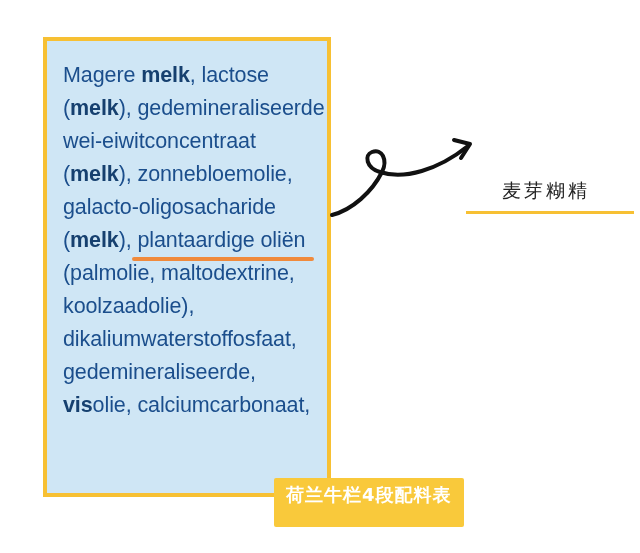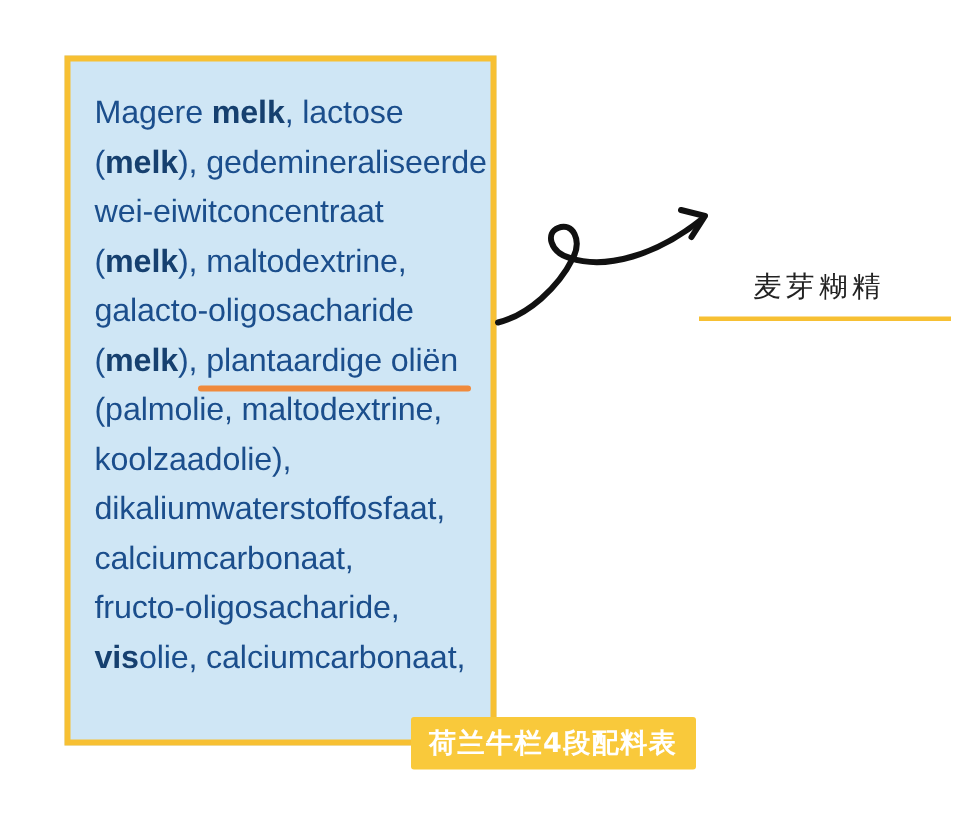--- a/index.html
+++ b/index.html
@@ -98,21 +98,21 @@
     height: 3px;
     background: #f7c033;
   }
 
   
   .caption {
     position: absolute;
     left: 274px;
     top: 478px;
     background: #f9c93b;
-    padding: 5px 12px 6px 12px;
+    padding: 5px 12px 20px 12px;
     font-family: "DejaVu Sans", sans-serif;
     font-size: 18px;
     font-weight: bold;
     color: #ffffff;
     letter-spacing: 1px;
     white-space: nowrap;
     border-radius: 2px;
   }
 </style>
 </head>
@@ -130,21 +130,21 @@
       <div class="ing-line">
         <span>(</span><b>melk</b><span>), gedemineraliseerde</span>
       </div>
 
 
       <div class="ing-line">
         <span>wei-eiwitconcentraat</span>
       </div>
 
       <div class="ing-line">
-        <span>(</span><b>melk</b><span>), maltodextrine,</span>
+        <span>(</span><b>melk</b><span>), zonnebloemolie,</span>
       </div>
 
       <div class="ing-line">
         <span>galacto-oligosacharide</span>
       </div>
 
       <div class="ing-line">
         <span>(</span><b>melk</b><span>), plantaardige oliën</span>
       </div>
 
@@ -154,26 +154,23 @@
 
       <div class="ing-line">
         <span>koolzaadolie),</span>
       </div>
 
       <div class="ing-line">
         <span>dikaliumwaterstoffosfaat,</span>
       </div>
 
       <div class="ing-line">
-        <span>calciumcarbonaat,</span>
+        <span>gedemineraliseerde,</span>
       </div>
 
-      <div class="ing-line">
-        <span>fructo-oligosacharide,</span>
-      </div>
 
       <div class="ing-line">
         <b>vis</b><span>olie, calciumcarbonaat,</span>
       </div>
 
       <div class="ing-line clip-line">&nbsp;</div>
 
     </div>
 
     <div class="underline-mark"></div>

